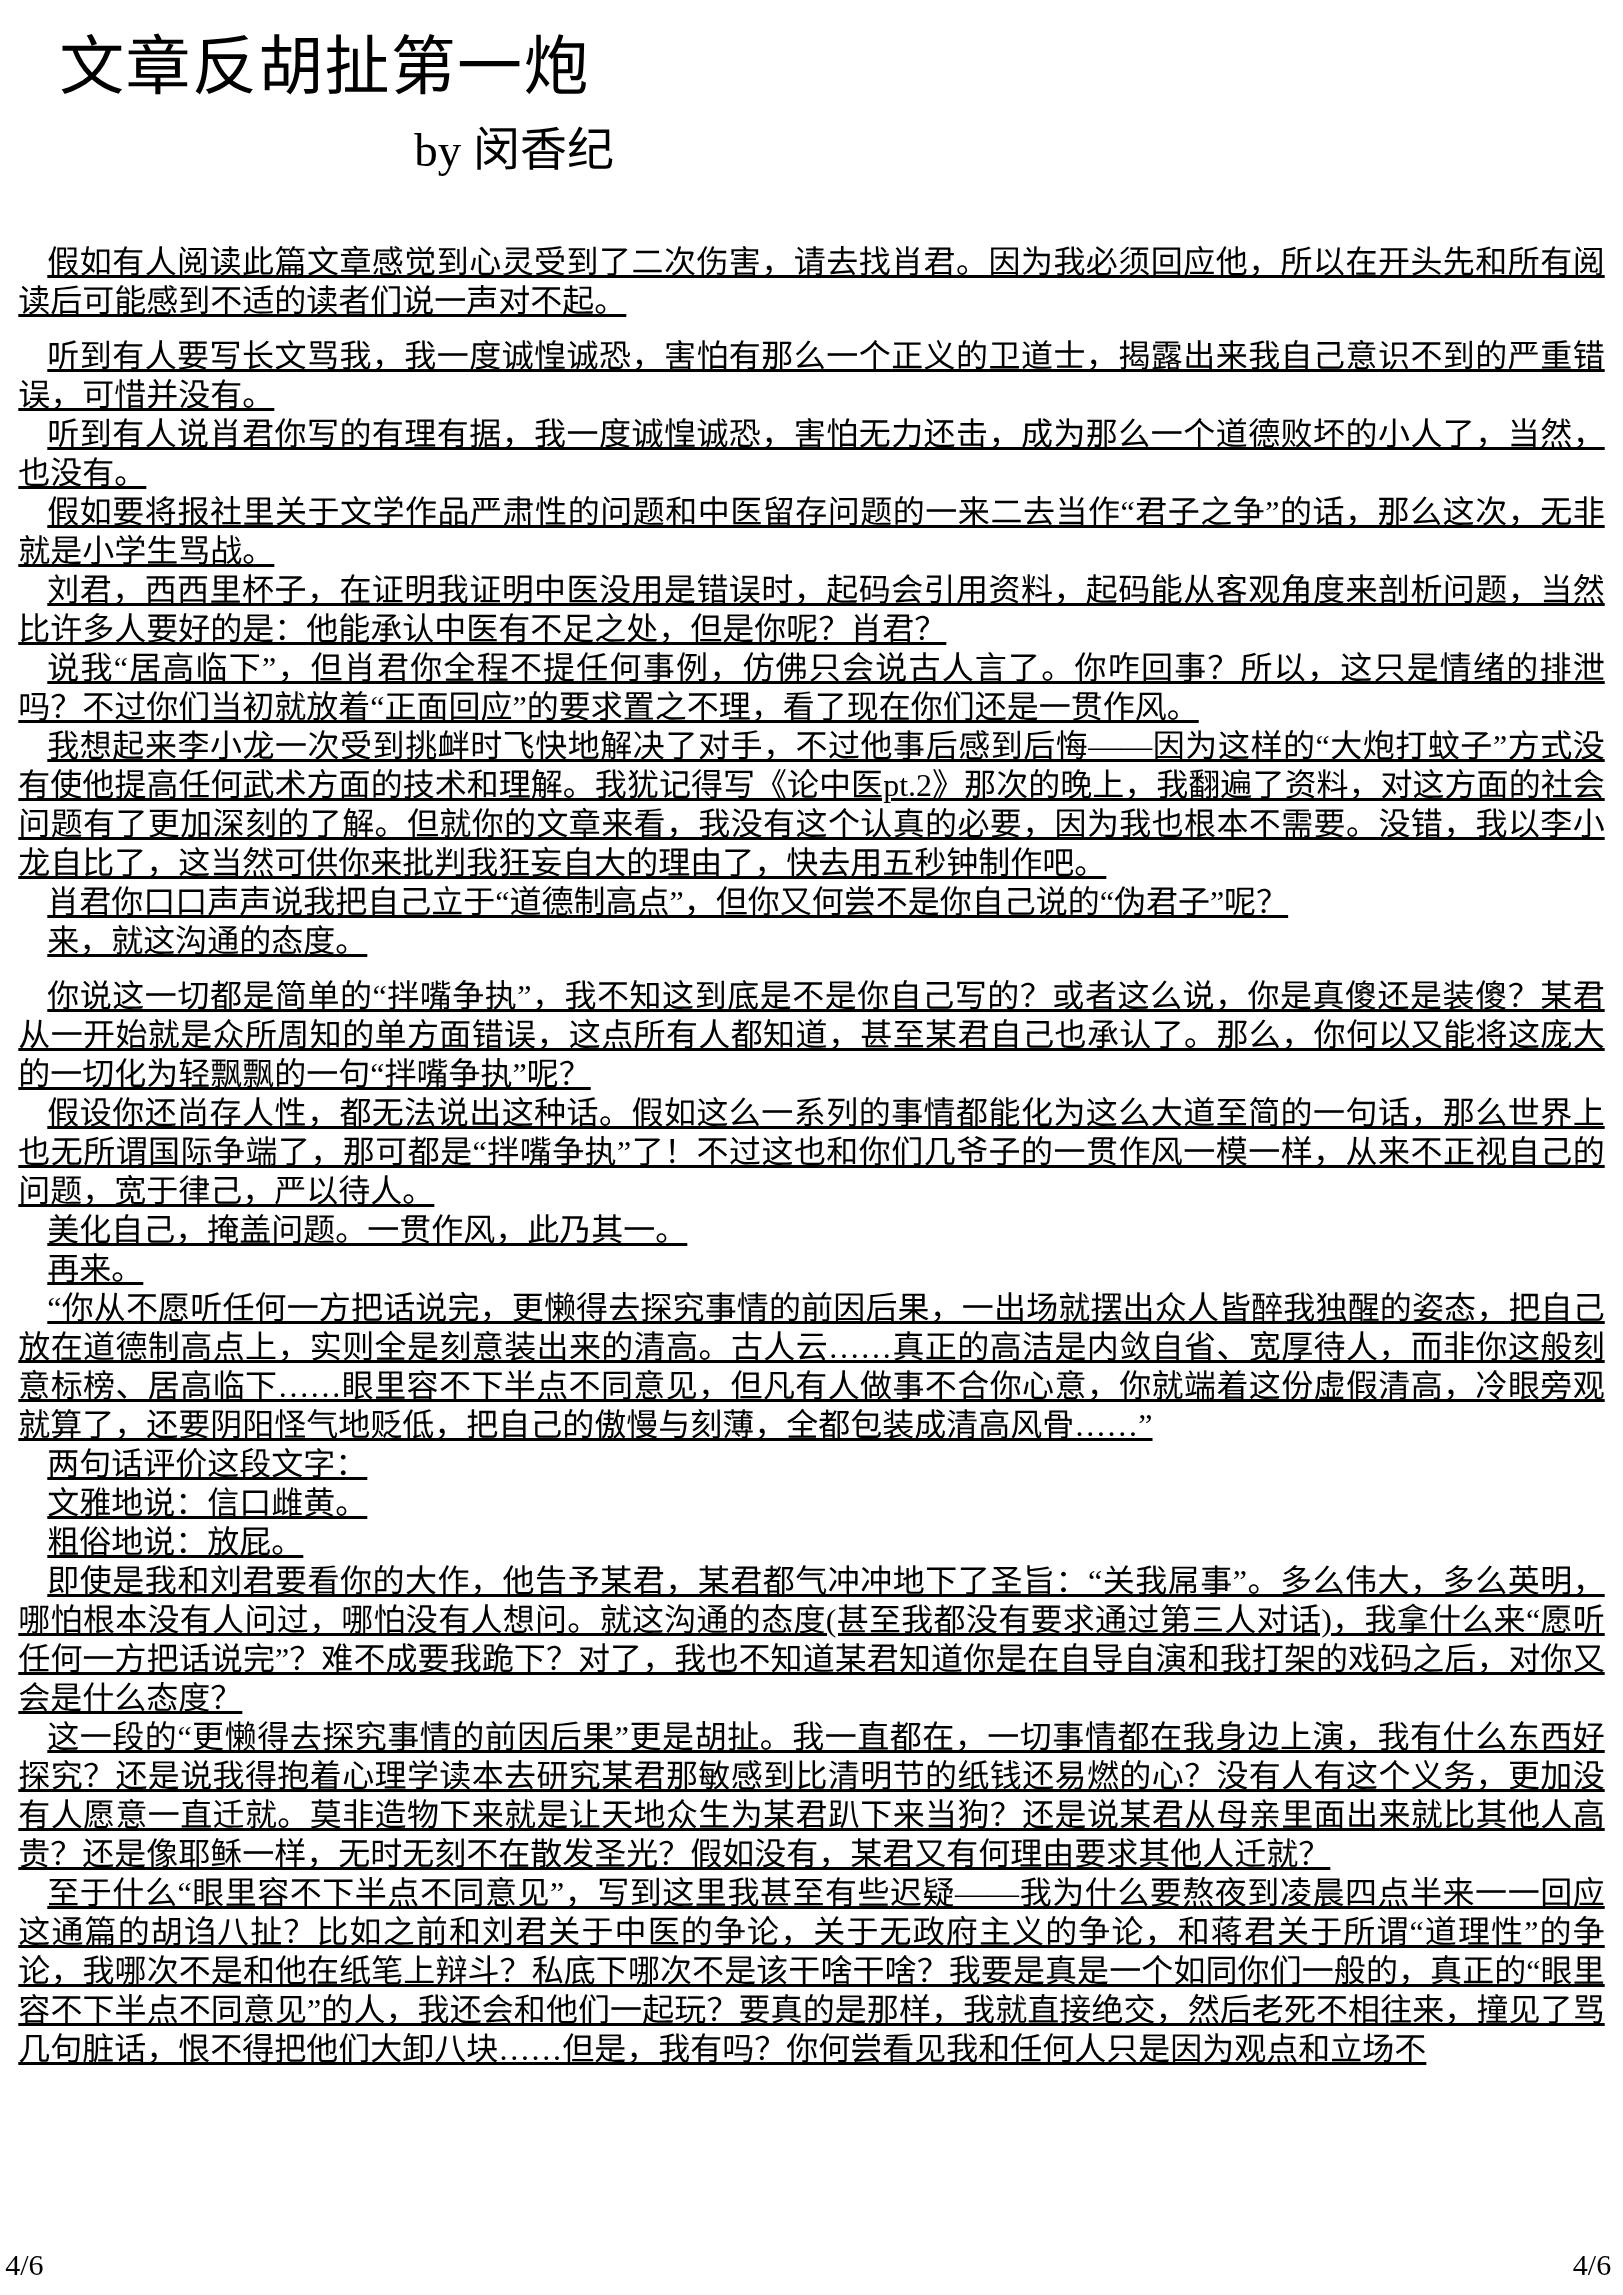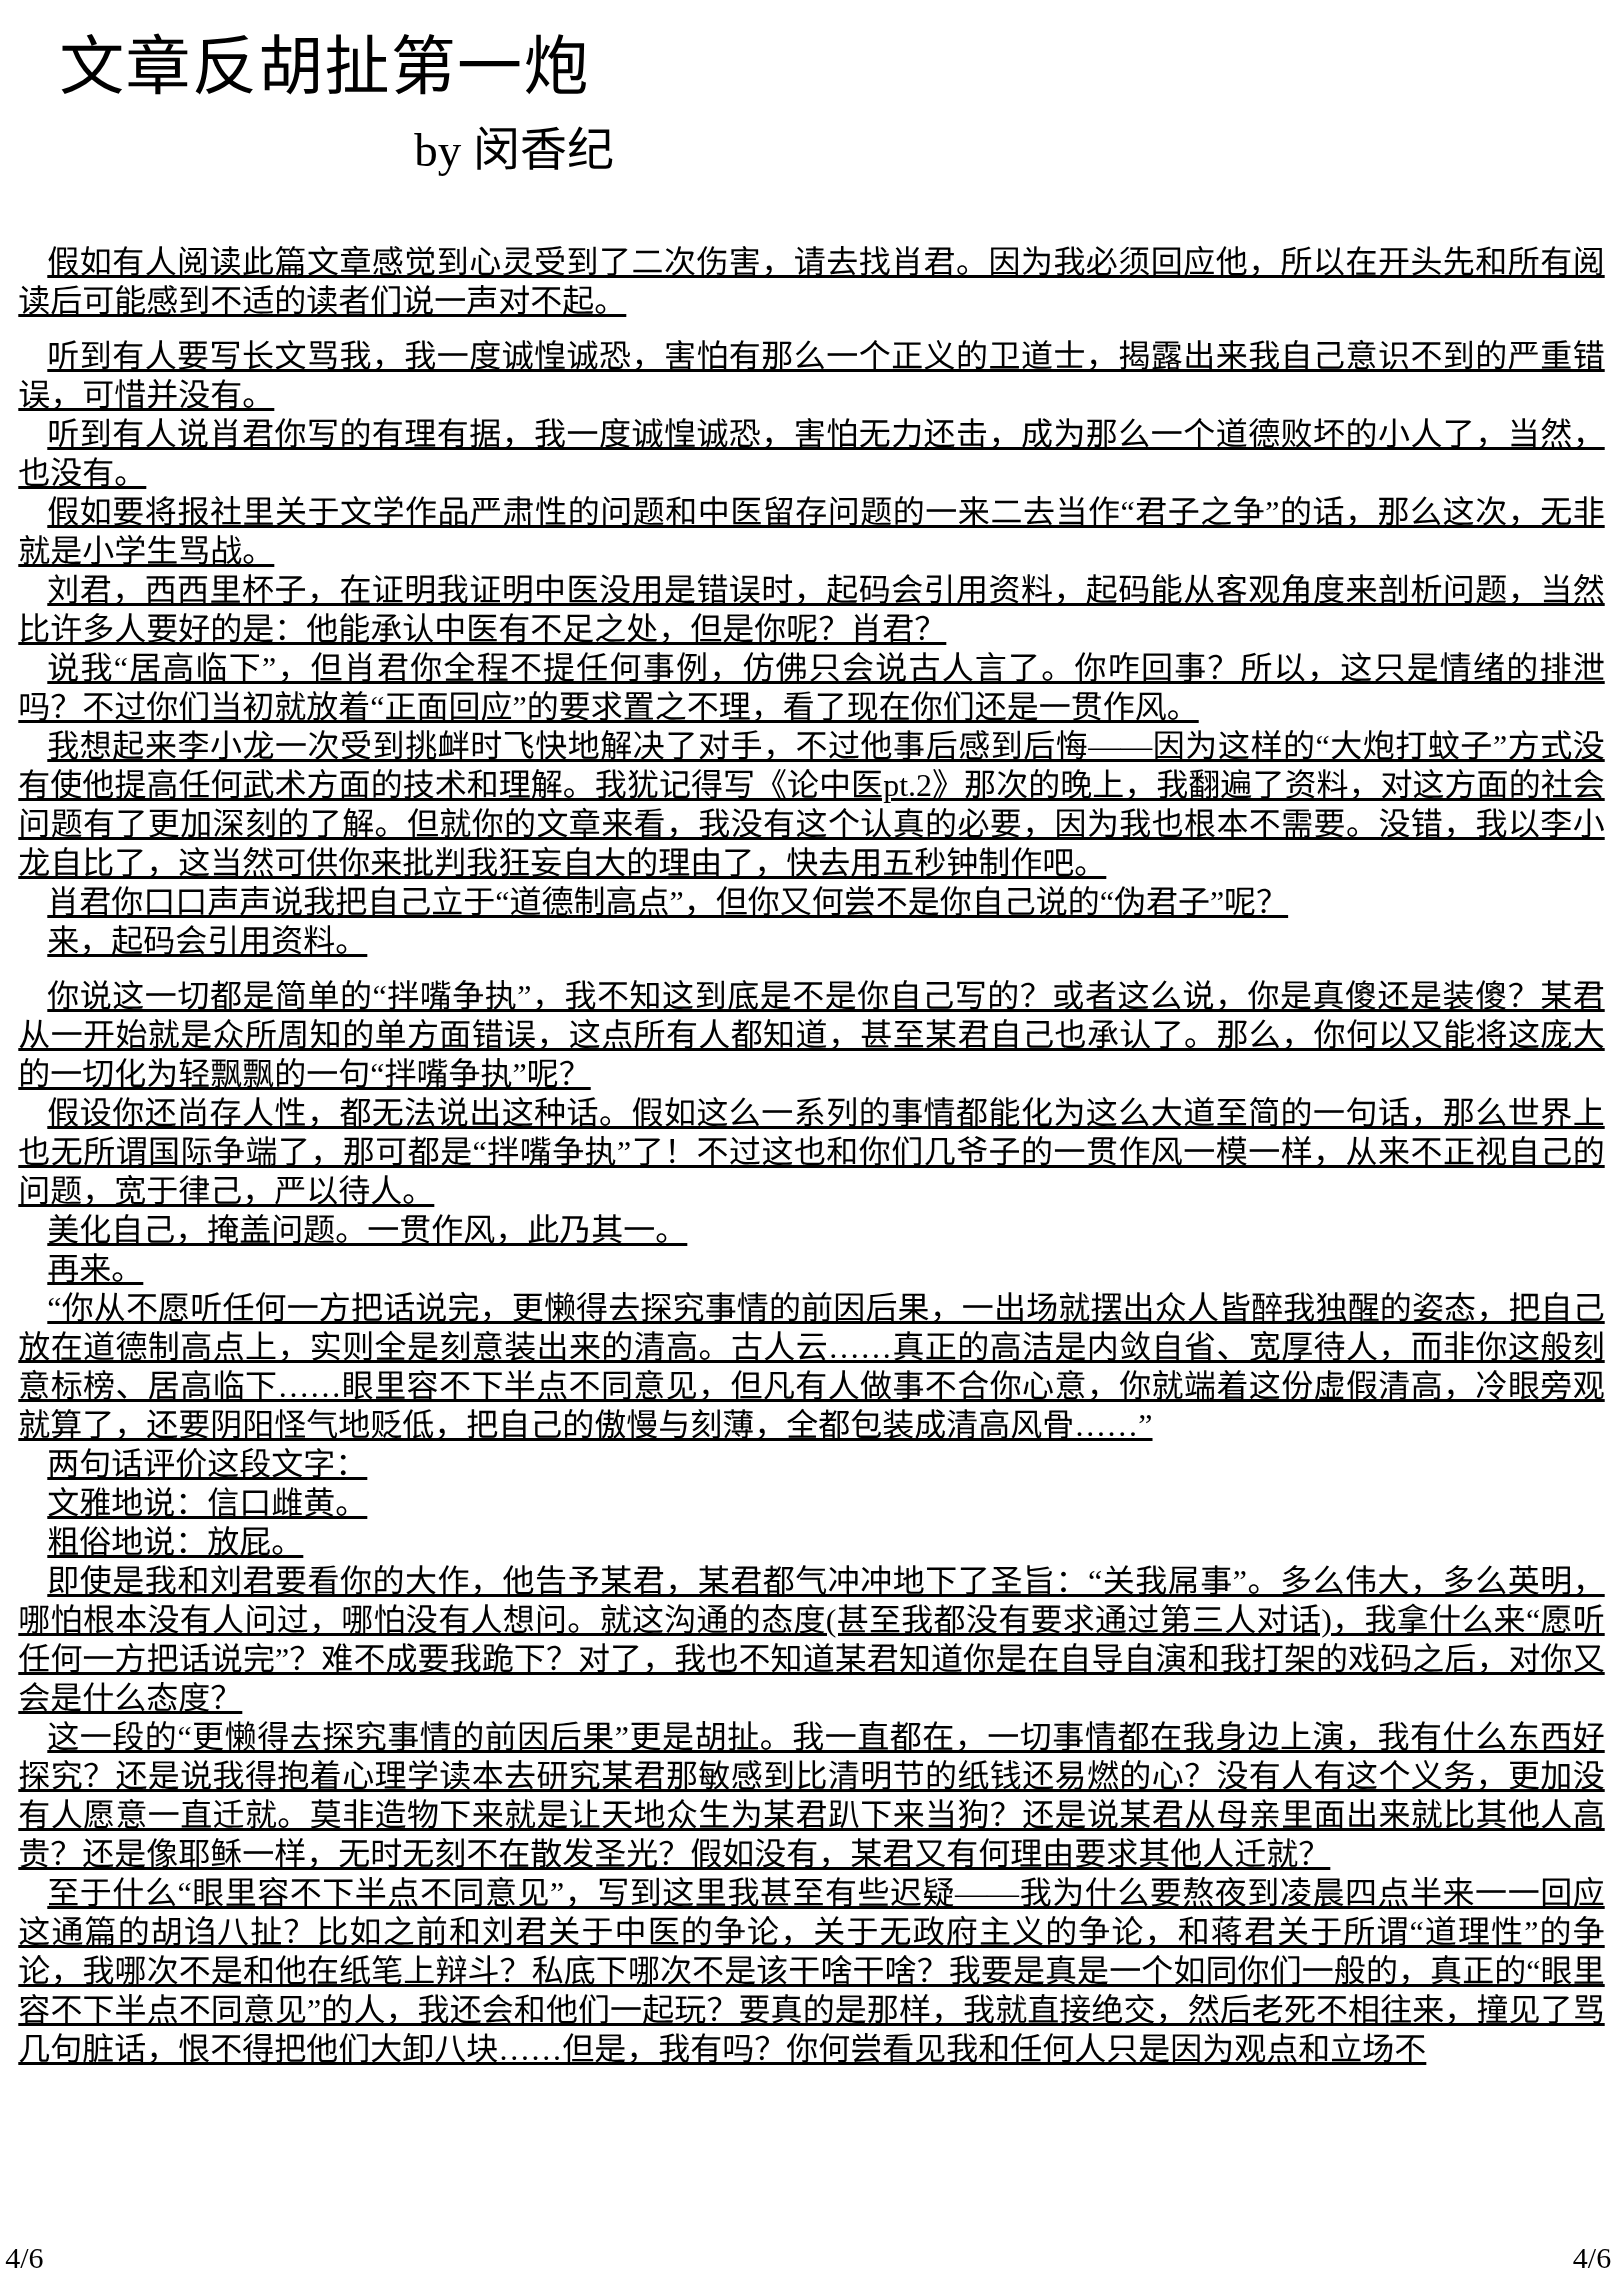--- a/index.html
+++ b/index.html
@@ -45,21 +45,21 @@
   .content p {
     margin: 0;
     text-indent: 29px;
     text-decoration: underline;
   }
   .content p.gap-before {
     margin-top: 16px;
   }
   .page-number {
     position: absolute;
-    bottom: 21px;
+    bottom: 14px;
     font-size: 30px;
     line-height: 33px;
   }
   .page-number.left  { left: 5.2px; }
   .page-number.right { right: 11.8px; }
 </style>
 </head>
 <body>
 
 <div class="page">
@@ -69,21 +69,21 @@
 
   <div class="content">
     <p>假如有人阅读此篇文章感觉到心灵受到了二次伤害，请去找肖君。因为我必须回应他，所以在开头先和所有阅读后可能感到不适的读者们说一声对不起。</p>
     <p class="gap-before">听到有人要写长文骂我，我一度诚惶诚恐，害怕有那么一个正义的卫道士，揭露出来我自己意识不到的严重错误，可惜并没有。</p>
     <p>听到有人说肖君你写的有理有据，我一度诚惶诚恐，害怕无力还击，成为那么一个道德败坏的小人了，当然，也没有。</p>
     <p>假如要将报社里关于文学作品严肃性的问题和中医留存问题的一来二去当作“君子之争”的话，那么这次，无非就是小学生骂战。</p>
     <p>刘君，西西里杯子，在证明我证明中医没用是错误时，起码会引用资料，起码能从客观角度来剖析问题，当然比许多人要好的是：他能承认中医有不足之处，但是你呢？肖君？</p>
     <p>说我“居高临下”，但肖君你全程不提任何事例，仿佛只会说古人言了。你咋回事？所以，这只是情绪的排泄吗？不过你们当初就放着“正面回应”的要求置之不理，看了现在你们还是一贯作风。</p>
     <p>我想起来李小龙一次受到挑衅时飞快地解决了对手，不过他事后感到后悔——因为这样的“大炮打蚊子”方式没有使他提高任何武术方面的技术和理解。我犹记得写《论中医pt.2》那次的晚上，我翻遍了资料，对这方面的社会问题有了更加深刻的了解。但就你的文章来看，我没有这个认真的必要，因为我也根本不需要。没错，我以李小龙自比了，这当然可供你来批判我狂妄自大的理由了，快去用五秒钟制作吧。</p>
     <p>肖君你口口声声说我把自己立于“道德制高点”，但你又何尝不是你自己说的“伪君子”呢？</p>
-    <p>来，起码会引用资料。</p>
+    <p>来，就这沟通的态度。</p>
     <p class="gap-before">你说这一切都是简单的“拌嘴争执”，我不知这到底是不是你自己写的？或者这么说，你是真傻还是装傻？某君从一开始就是众所周知的单方面错误，这点所有人都知道，甚至某君自己也承认了。那么，你何以又能将这庞大的一切化为轻飘飘的一句“拌嘴争执”呢？</p>
     <p>假设你还尚存人性，都无法说出这种话。假如这么一系列的事情都能化为这么大道至简的一句话，那么世界上也无所谓国际争端了，那可都是“拌嘴争执”了！不过这也和你们几爷子的一贯作风一模一样，从来不正视自己的问题，宽于律己，严以待人。</p>
     <p>美化自己，掩盖问题。一贯作风，此乃其一。</p>
     <p>再来。</p>
     <p>“你从不愿听任何一方把话说完，更懒得去探究事情的前因后果，一出场就摆出众人皆醉我独醒的姿态，把自己放在道德制高点上，实则全是刻意装出来的清高。古人云……真正的高洁是内敛自省、宽厚待人，而非你这般刻意标榜、居高临下……眼里容不下半点不同意见，但凡有人做事不合你心意，你就端着这份虚假清高，冷眼旁观就算了，还要阴阳怪气地贬低，把自己的傲慢与刻薄，全都包装成清高风骨……”</p>
     <p>两句话评价这段文字：</p>
     <p>文雅地说：信口雌黄。</p>
     <p>粗俗地说：放屁。</p>
     <p>即使是我和刘君要看你的大作，他告予某君，某君都气冲冲地下了圣旨：“关我屌事”。多么伟大，多么英明，哪怕根本没有人问过，哪怕没有人想问。就这沟通的态度(甚至我都没有要求通过第三人对话)，我拿什么来“愿听任何一方把话说完”？难不成要我跪下？对了，我也不知道某君知道你是在自导自演和我打架的戏码之后，对你又会是什么态度？</p>
     <p>这一段的“更懒得去探究事情的前因后果”更是胡扯。我一直都在，一切事情都在我身边上演，我有什么东西好探究？还是说我得抱着心理学读本去研究某君那敏感到比清明节的纸钱还易燃的心？没有人有这个义务，更加没有人愿意一直迁就。莫非造物下来就是让天地众生为某君趴下来当狗？还是说某君从母亲里面出来就比其他人高贵？还是像耶稣一样，无时无刻不在散发圣光？假如没有，某君又有何理由要求其他人迁就？</p>

